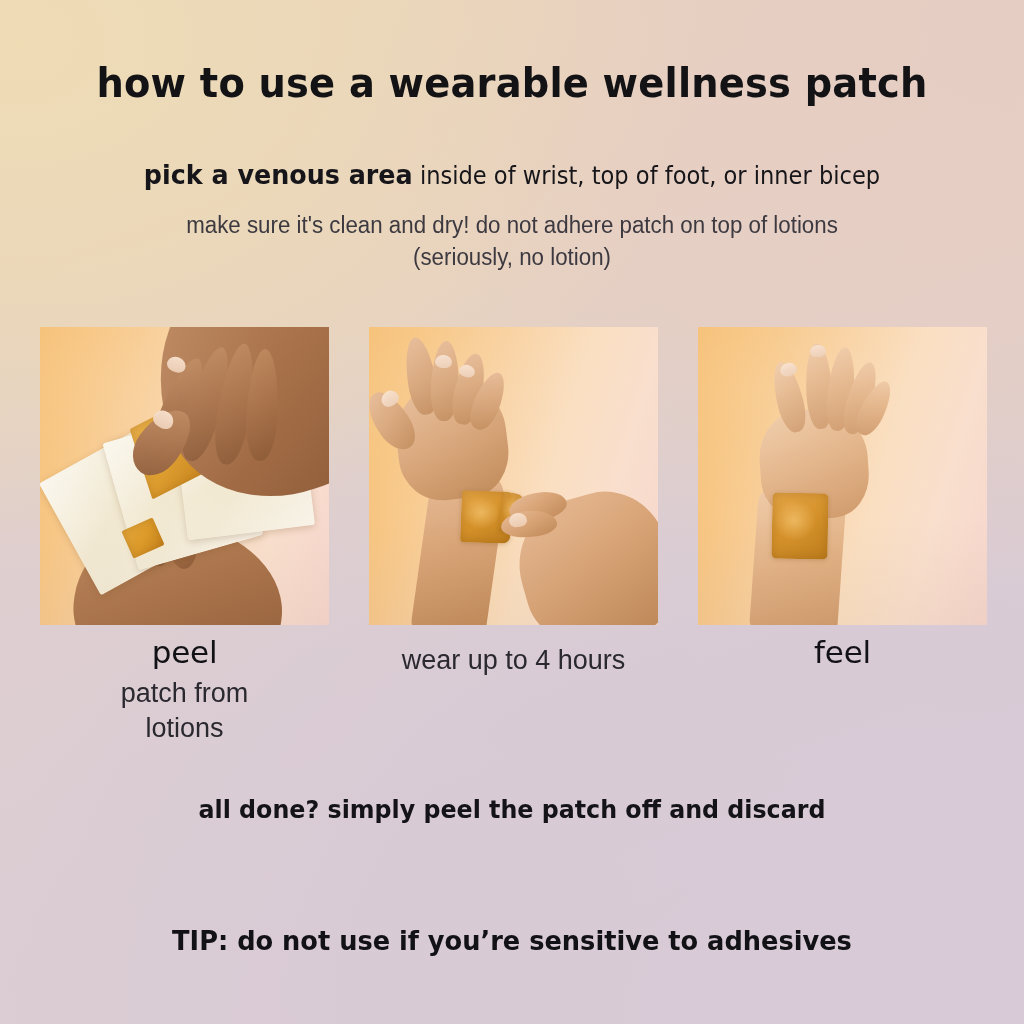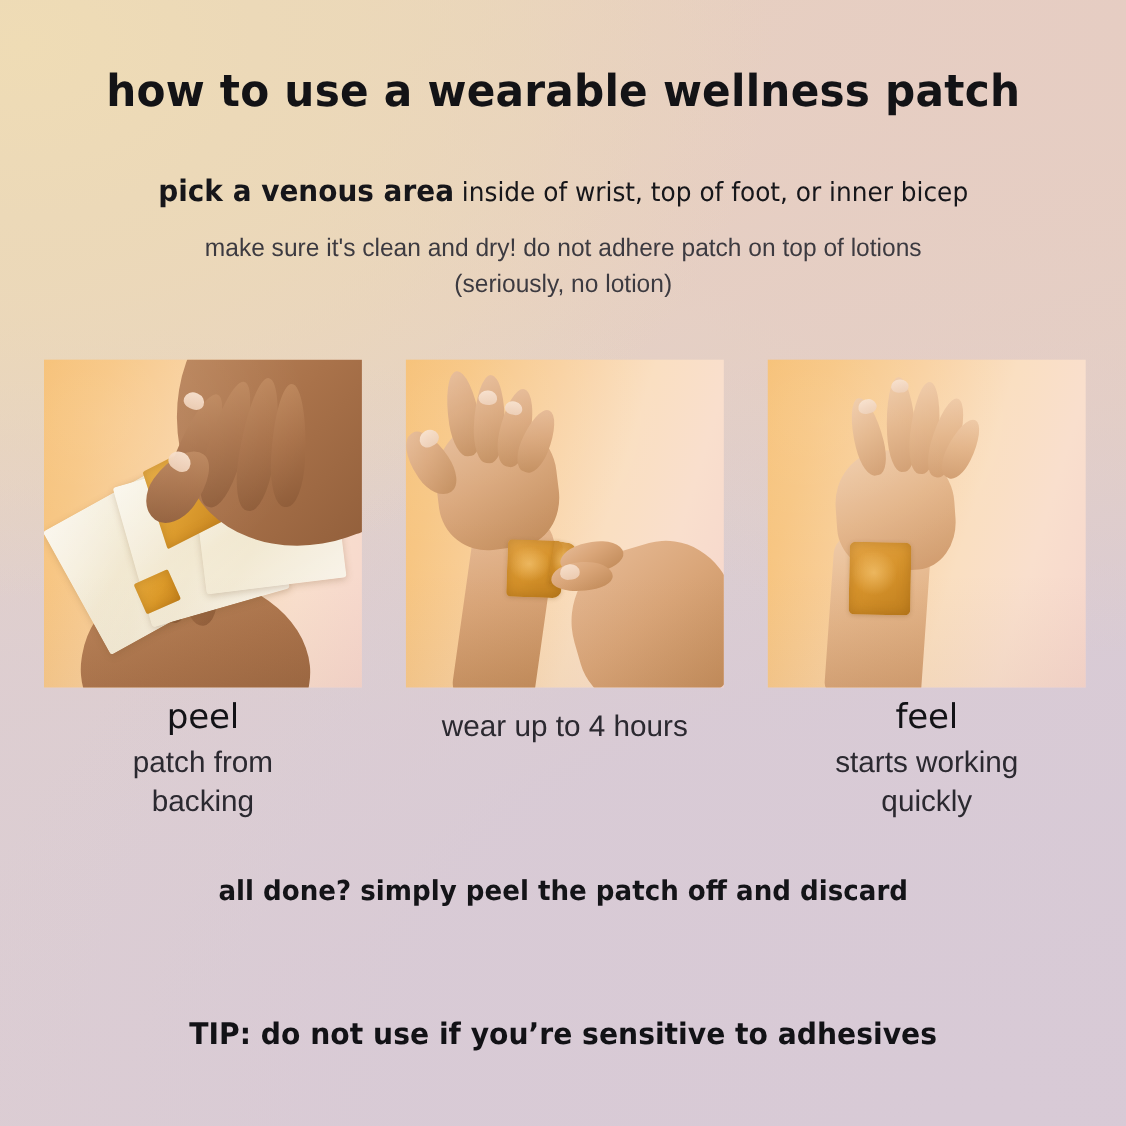--- a/index.html
+++ b/index.html
@@ -339,35 +339,31 @@
       <div class="shade"></div>
     </div>
   </div>
 
   <div class="captions">
 
     <div class="caption">
       <div class="word">peel</div>
       <div class="desc">
         <div>patch from</div>
-        <div>backing</div>
+        <div>lotions</div>
       </div>
     </div>
 
     <div class="caption">
       <div class="desc">
         <div>wear up to 4 hours</div>
       </div>
     </div>
 
     <div class="caption">
       <div class="word">feel</div>
-      <div class="desc">
-        <div>starts working</div>
-        <div>quickly</div>
-      </div>
     </div>
   </div>
 
   <div class="footer-1">all done? simply peel the patch off and discard</div>
   <div class="footer-2">TIP: do not use if you’re sensitive to adhesives</div>
 
 </div>
 
 </body></html>

